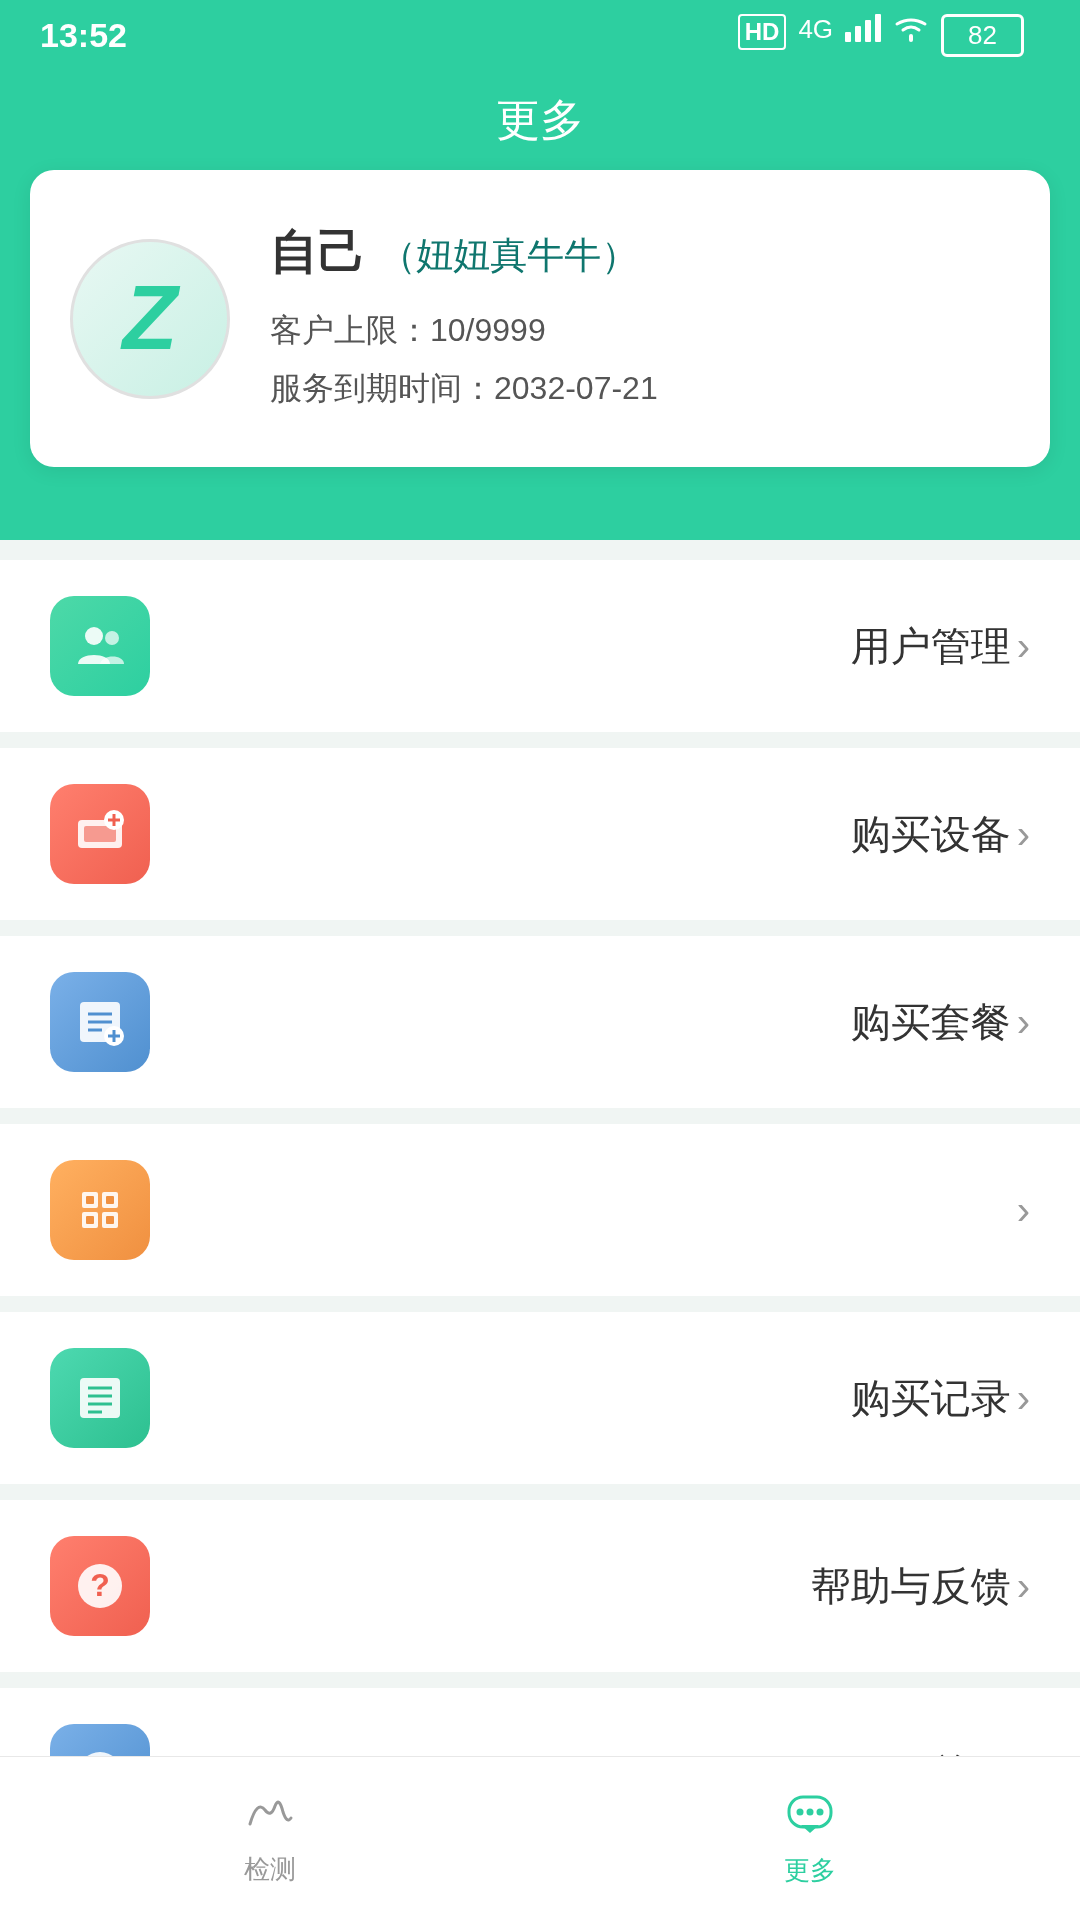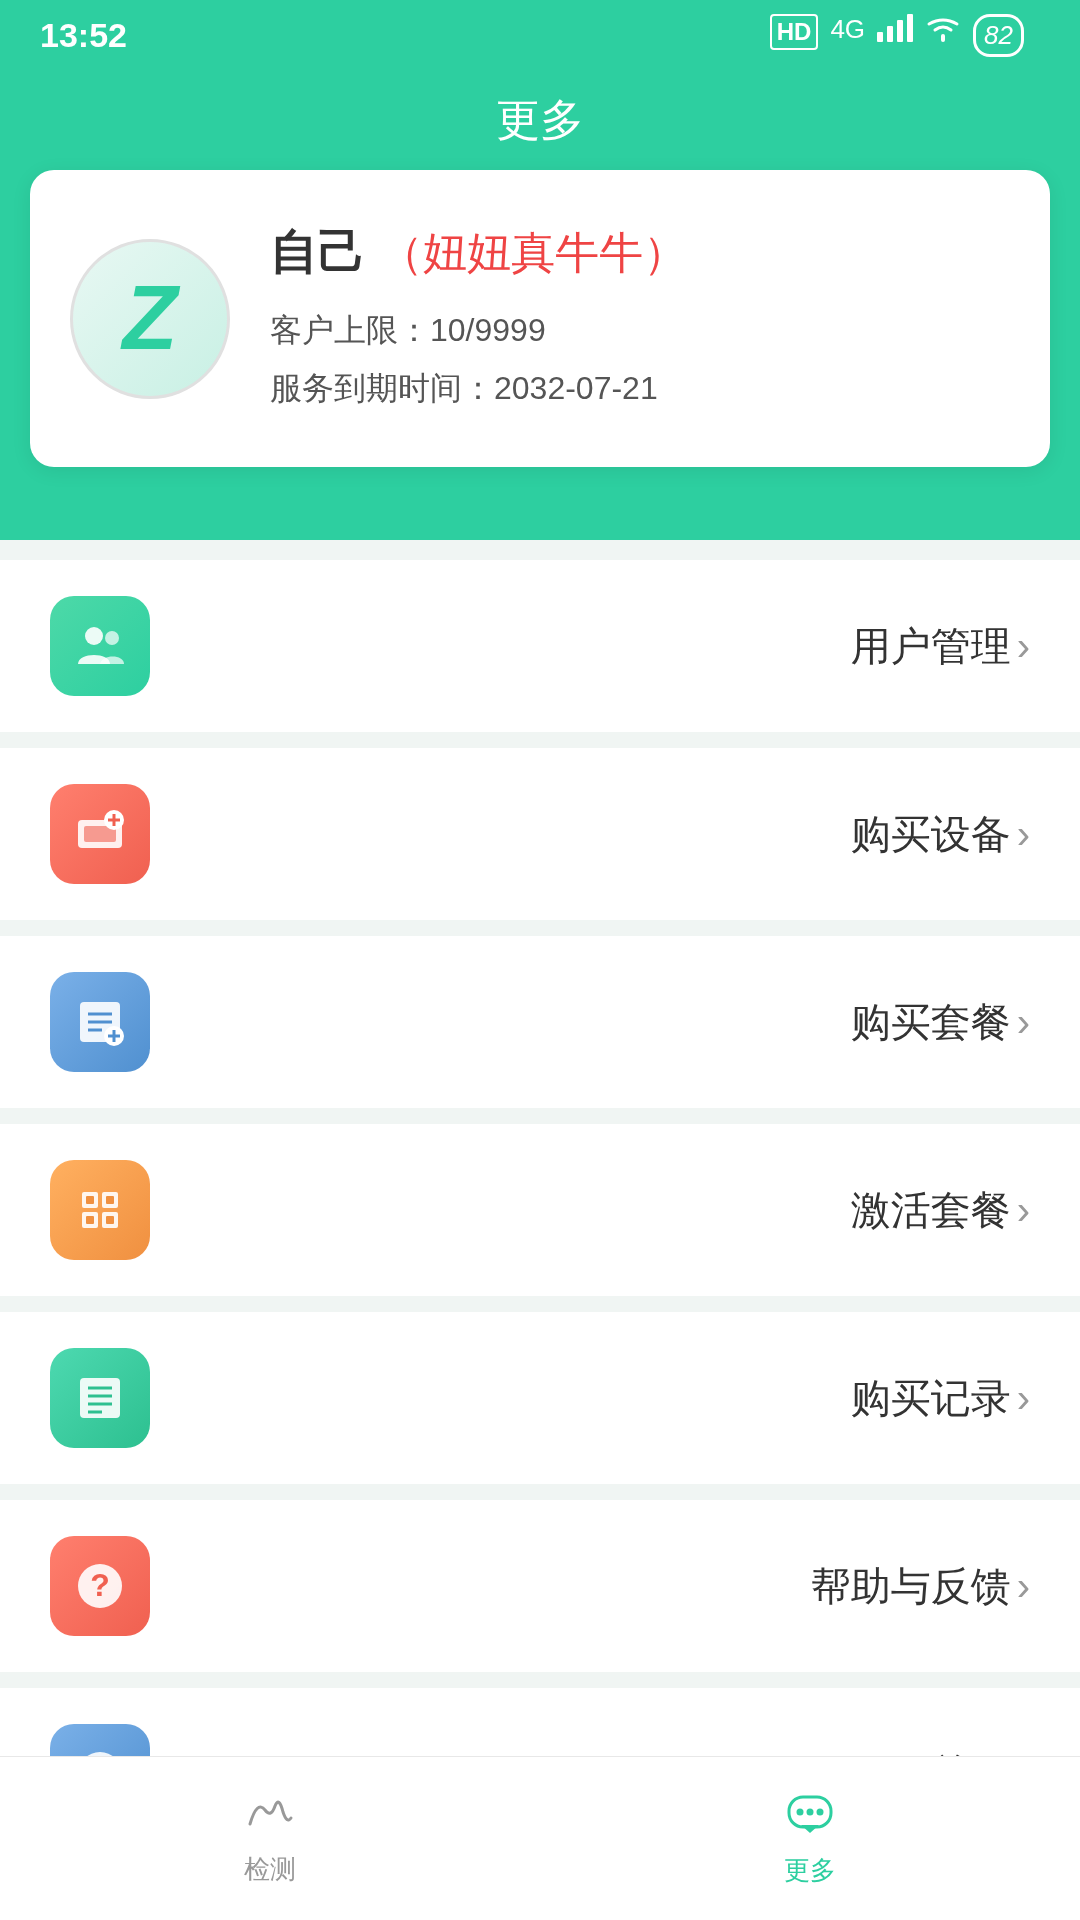--- a/index.html
+++ b/index.html
@@ -40,26 +40,25 @@
       display: flex;
       align-items: flex-start;
       gap: 12px;
     }
     .status-icons span {
       color: white;
       font-size: 26px;
     }
     .battery-box {
       border: 3px solid white;
-      border-radius: 17px;
-      padding: 3px 8px;
+      border-radius: 6px;
+      padding: 3px 24px;
       font-size: 24px;
       color: white;
       position: relative;
-      font-style: italic;
     }
 
     
     .header {
       position: absolute;
       top: 70px;
       left: 0;
       right: 0;
       height: 100px;
       background: #2dcfa0;
@@ -117,22 +116,22 @@
     .profile-info {
       flex: 1;
     }
     .profile-name {
       font-size: 48px;
       color: #333;
       font-weight: 600;
       margin-bottom: 18px;
     }
     .profile-name-sub {
-      font-size: 44px;
-      color: #ef4444;
+      font-size: 37px;
+      color: #0f766e;
       font-weight: 400;
     }
     .profile-detail {
       font-size: 32px;
       color: #555;
       line-height: 1.8;
     }
 
     
     .menu-list {
@@ -355,21 +354,20 @@
           <rect x="10" y="30" width="16" height="16" rx="2" fill="white" opacity="0.9"></rect>
           <rect x="30" y="30" width="16" height="16" rx="2" fill="white" opacity="0.9"></rect>
           <rect x="14" y="14" width="8" height="8" rx="1" fill="#f09040"></rect>
           <rect x="34" y="14" width="8" height="8" rx="1" fill="#f09040"></rect>
           <rect x="14" y="34" width="8" height="8" rx="1" fill="#f09040"></rect>
           <rect x="34" y="34" width="8" height="8" rx="1" fill="#f09040"></rect>
         </svg>
       </div>
     </div>
     <div class="menu-right">
-      <span class="menu-label">激活套餐</span>
       <span class="menu-chevron">›</span>
     </div>
   </div>
 
   <div class="menu-item">
     <div class="menu-left">
       <div class="menu-icon menu-icon-teal">
         <svg class="icon-svg" viewBox="0 0 56 56" fill="none">
           <rect x="8" y="8" width="40" height="40" rx="4" fill="white" opacity="0.9"></rect>
           <line x1="16" y1="18" x2="40" y2="18" stroke="#2dc090" stroke-width="3"></line>

